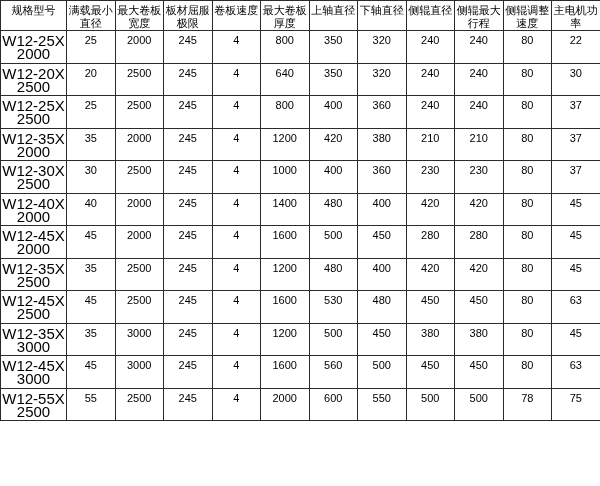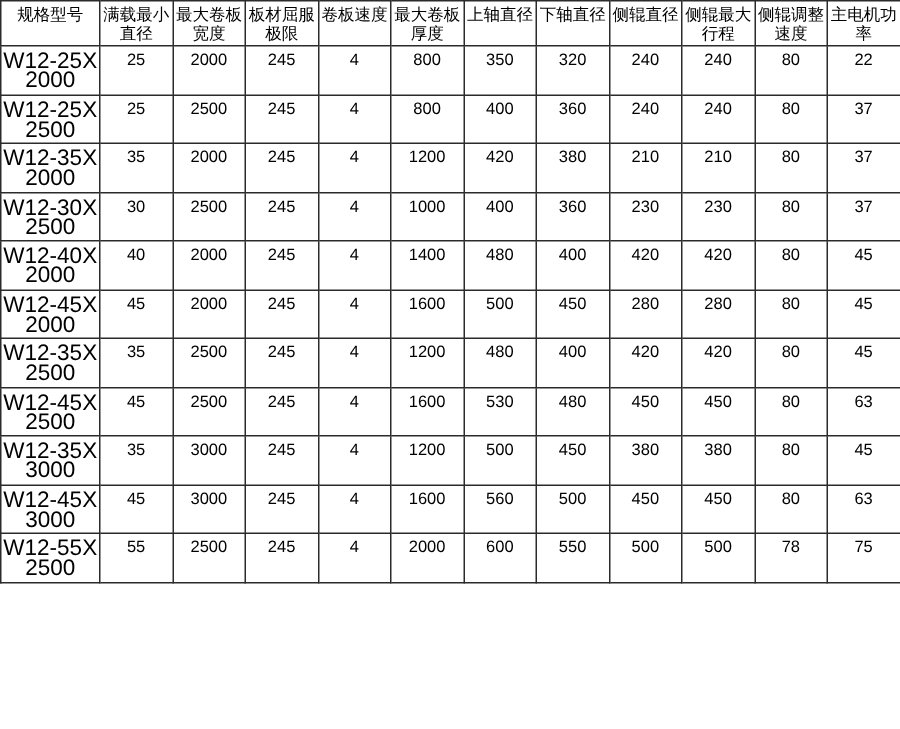--- a/index.html
+++ b/index.html
@@ -87,20 +87,34 @@
           <td>4</td>
           <td>800</td>
           <td>350</td>
           <td>320</td>
           <td>240</td>
           <td>240</td>
           <td>80</td>
           <td>22</td>
         </tr>
         <tr>
+          <td class="model">W12-20X2500</td>
+          <td>20</td>
+          <td>2500</td>
+          <td>245</td>
+          <td>4</td>
+          <td>640</td>
+          <td>350</td>
+          <td>320</td>
+          <td>240</td>
+          <td>240</td>
+          <td>80</td>
+          <td>30</td>
+        </tr>
+        <tr>
           <td class="model">W12-25X2500</td>
           <td>25</td>
           <td>2500</td>
           <td>245</td>
           <td>4</td>
           <td>800</td>
           <td>400</td>
           <td>360</td>
           <td>240</td>
           <td>240</td>

